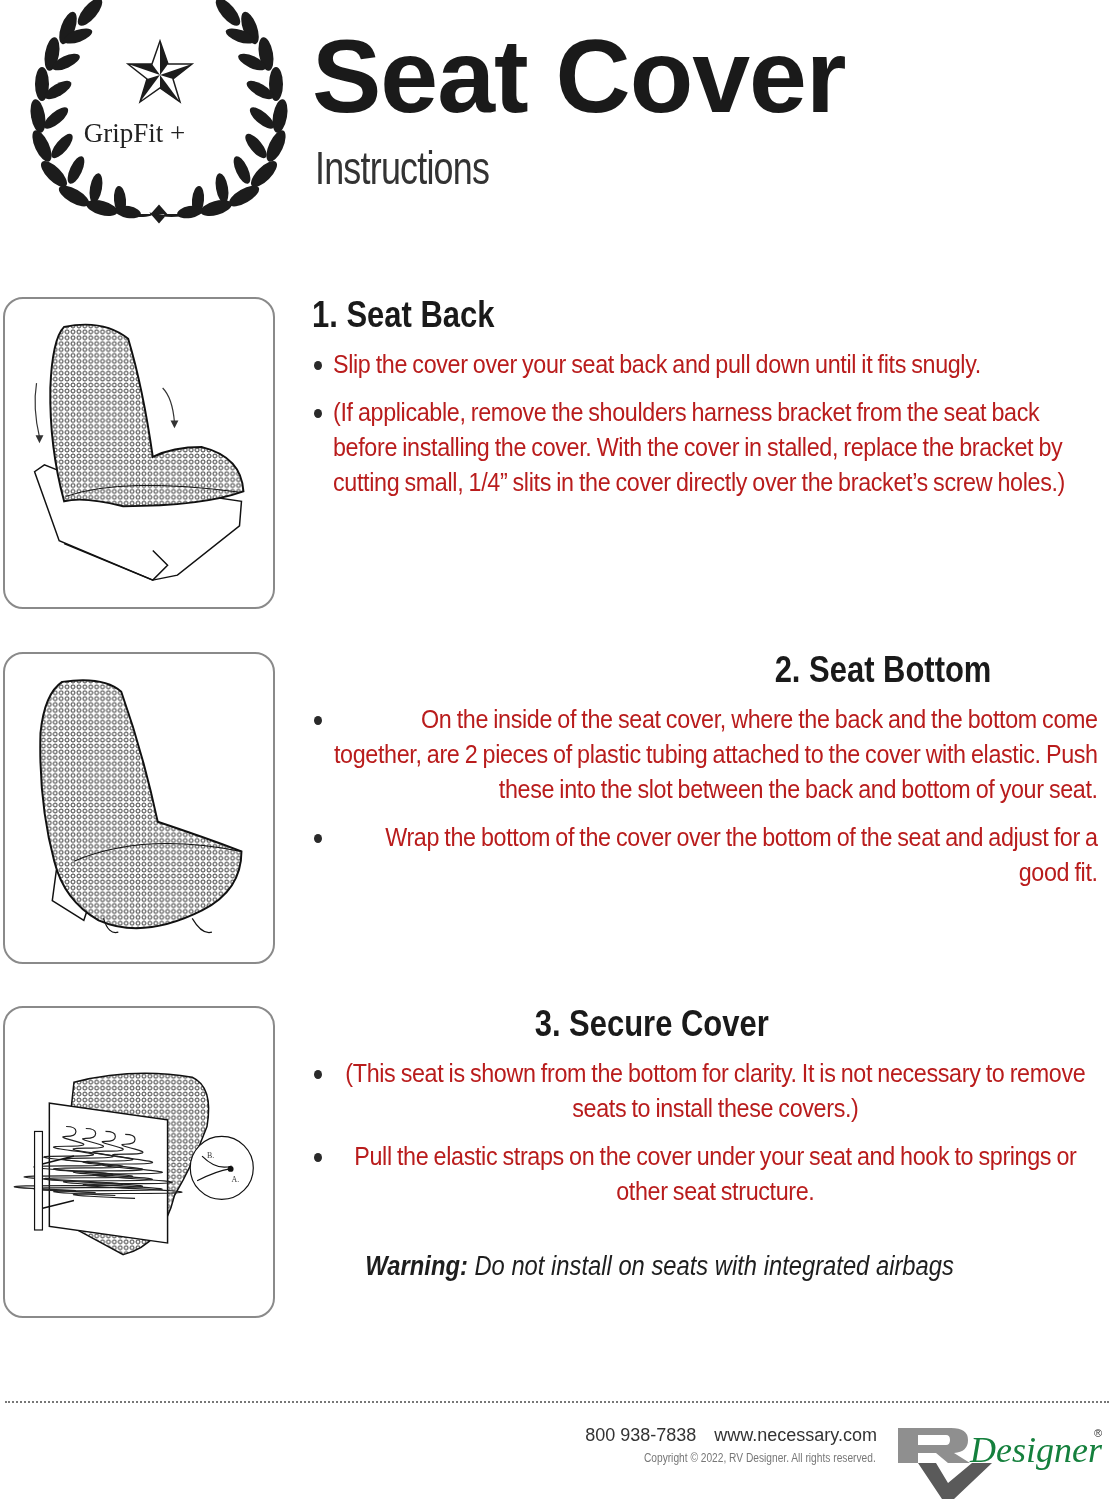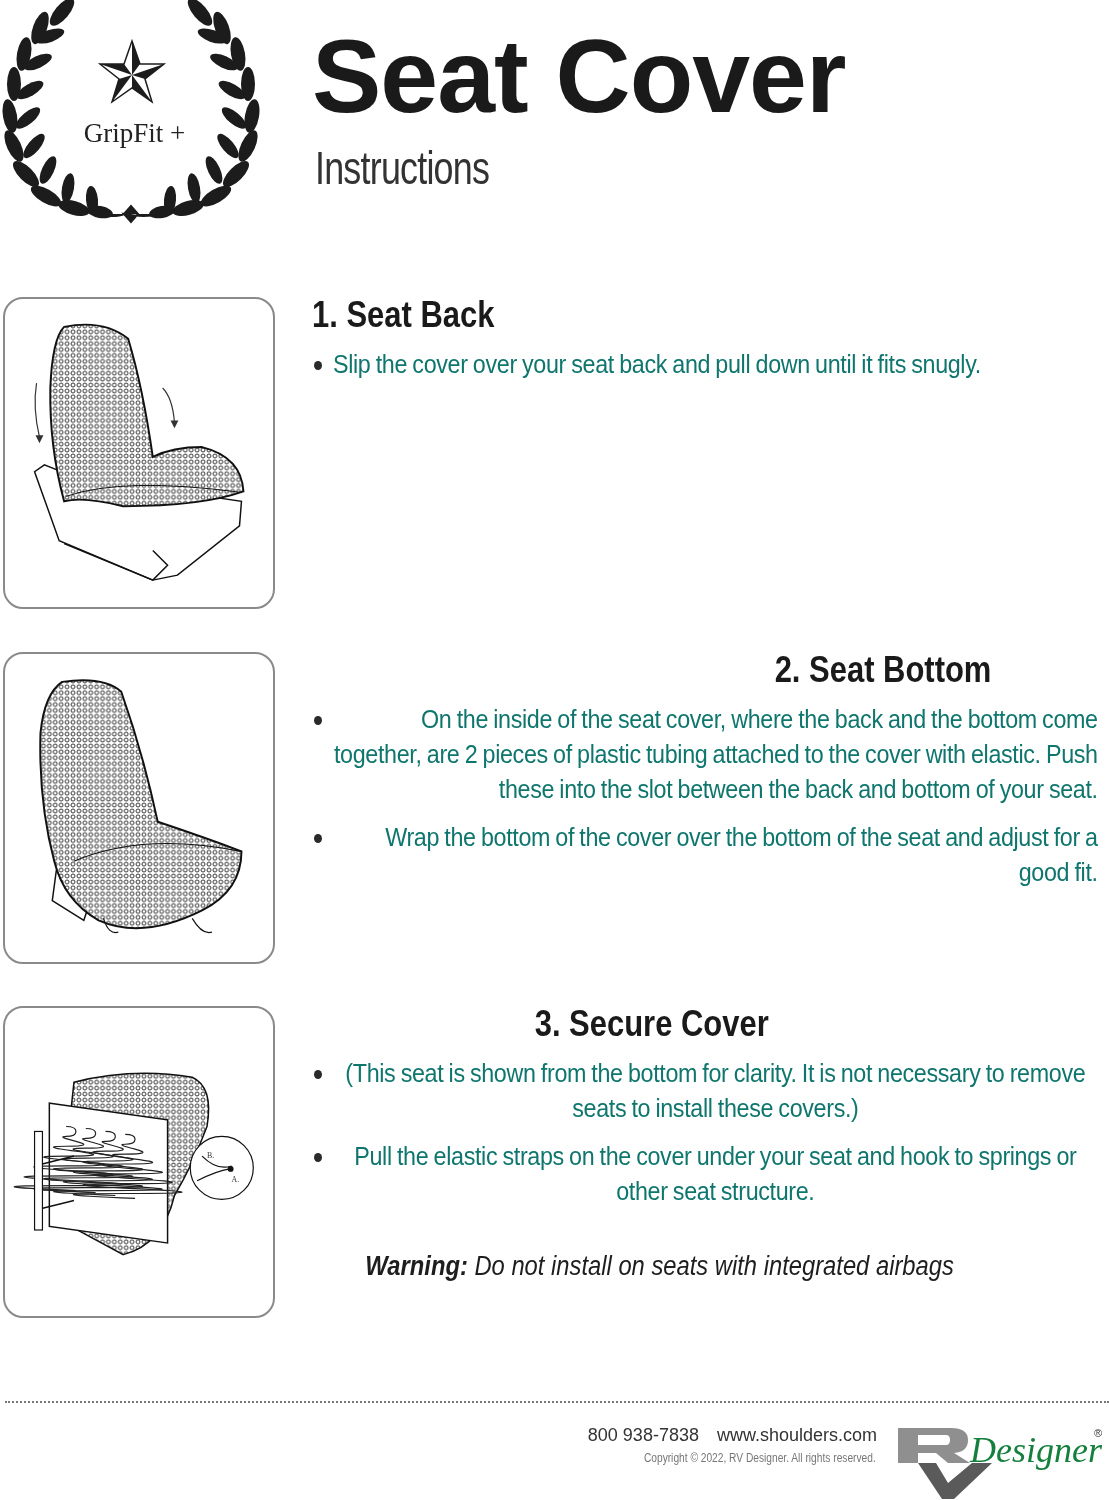--- a/index.html
+++ b/index.html
@@ -1,20 +1,20 @@
 <!DOCTYPE html>
 <html><head>
 <meta charset="utf-8">
 <style>
   html, body { margin: 0; padding: 0; background: #ffffff; }
   body {
     width: 1109px; height: 1500px; position: relative; overflow: hidden;
     font-family: "Liberation Sans", sans-serif; color: #1c1c1c;
   }
-  .logo { position: absolute; left: 0; top: 0; width: 262px; height: 225px; }
+  .logo { position: absolute; left: 0; top: 0; width: 262px; height: 225px; padding-left: 28px; }
   .logo svg { width: 100%; height: 100%; }
   .logo-text {
     position: absolute; left: 62px; top: 118px; width: 145px; text-align: center;
     font-family: "Liberation Serif", serif; font-size: 27px; color: #222;
   }
   .title {
     position: absolute; left: 312px; top: 24px;
     font-family: "Liberation Sans", sans-serif; font-size: 104px; font-weight: 700;
     color: #1a1a1a; letter-spacing: -1px; line-height: 1;
   }
@@ -33,21 +33,21 @@
   .content { position: absolute; left: 312px; width: 790px; }
   .heading {
     font-family: "Liberation Sans Narrow", "Liberation Sans", sans-serif;
     font-weight: 700; font-size: 36px; color: #1a1a1a; margin: 0;
     transform: scaleX(0.86); transform-origin: left top; white-space: nowrap; line-height: 40px;
   }
   .bullets { list-style: none; margin: 12px 0 0 0; padding: 0; }
   .bullets li {
     position: relative; padding-left: 21px;
     font-family: "Liberation Sans Narrow", "Liberation Sans", sans-serif;
-    font-size: 26.5px; line-height: 35px; color: #0f766e; margin-bottom: 13px;
+    font-size: 26.5px; line-height: 35px; color: #b91c1c; margin-bottom: 13px;
     letter-spacing: -0.4px; word-spacing: -1px;
   }
   .bullets li .txt { display: inline-block; transform: scaleX(0.88); transform-origin: left top; width: 113%; }
   .bullets li::before {
     content: ""; position: absolute; left: 2px; top: 14px; width: 8px; height: 9px;
     border-radius: 50%; background: #2a2a2a;
   }
   .warning {
     font-family: "Liberation Sans Narrow", "Liberation Sans", sans-serif;
     font-style: italic; font-size: 27px; color: #1e1e1e; margin-top: 42px;
@@ -158,20 +158,21 @@
       <path d="M32 85 Q28 110 35 140" fill="none" stroke="#333" stroke-width="1.2"></path>
       <polygon points="31,138 39,138 35,146" fill="#333"></polygon>
       <path d="M160 90 Q170 100 172 125" fill="none" stroke="#333" stroke-width="1.2"></path>
       <polygon points="168,123 176,123 172,131" fill="#333"></polygon>
     </svg>
   </div>
   <div class="content" style="top:-2px;">
     <h2 class="heading">1. Seat Back</h2>
     <ul class="bullets">
       <li><span class="txt">Slip the cover over your seat back and pull down until it fits snugly.</span></li>
+      <li><span class="txt">(If applicable, remove the shoulders harness bracket from the seat back before installing the cover. With the cover in stalled, replace the bracket by cutting small, 1/4” slits in the cover directly over the bracket’s screw holes.)</span></li>
     </ul>
   </div>
 </div>
 
 <div class="section" style="top:652px;">
   <div class="illus" style="top:0;">
     <svg viewBox="0 0 272 312">
       <path d="M52 220 L48 250 L80 270 L90 240 Z" fill="#fff" stroke="#111" stroke-width="1.5"></path>
       <path d="M58 28 Q100 22 118 38 Q140 100 155 170 Q200 185 240 200 Q240 240 200 260 Q140 290 95 270 Q60 250 50 210 Q34 150 36 80 Q40 40 58 28 Z" fill="url(#mesh)" stroke="#111" stroke-width="2"></path>
       <path d="M70 210 Q140 180 240 200" fill="none" stroke="#111" stroke-width="1.2"></path>
@@ -214,21 +215,21 @@
     <ul class="bullets">
       <li><span class="txt">(This seat is shown from the bottom for clarity. It is not necessary to remove seats to install these covers.)</span></li>
       <li><span class="txt">Pull the elastic straps on the cover under your seat and hook to springs or other seat structure.</span></li>
     </ul>
     <div class="warning"><b>Warning:</b><span> Do not install on seats with integrated airbags</span></div>
   </div>
 </div>
 
 <div class="divider"></div>
 <div class="footer-contact">
-  <span>800 938-7838</span><span>www.shoulders.com</span>
+  <span>800 938-7838</span><span>www.necessary.com</span>
 </div>
 <div class="copyright">Copyright © 2022, RV Designer. All rights reserved.</div>
 <div class="brand">
   <svg width="100" height="75" viewBox="0 0 100 75">
     <path d="M2 3 L55 3 Q72 3 72 15 Q72 27 58 28 L74 38 L52 38 L40 28 L22 28 L22 38 L2 38 Z" fill="#8f8f8f"></path>
     <path d="M22 10 L50 10 Q54 10 54 15 Q54 20 50 20 L22 20 Z" fill="#fff"></path>
     <path d="M22 38 L40 38 L52 58 L76 38 L96 38 L58 74 L46 74 Z" fill="#5a5a5a"></path>
   </svg>
   <span class="brand-word">Designer</span>
   <span class="brand-reg">®</span>

